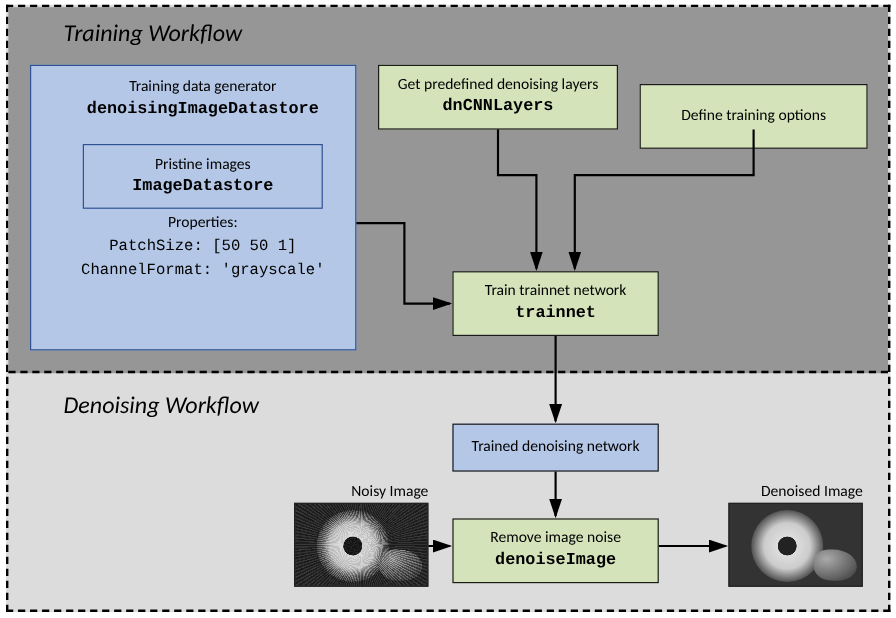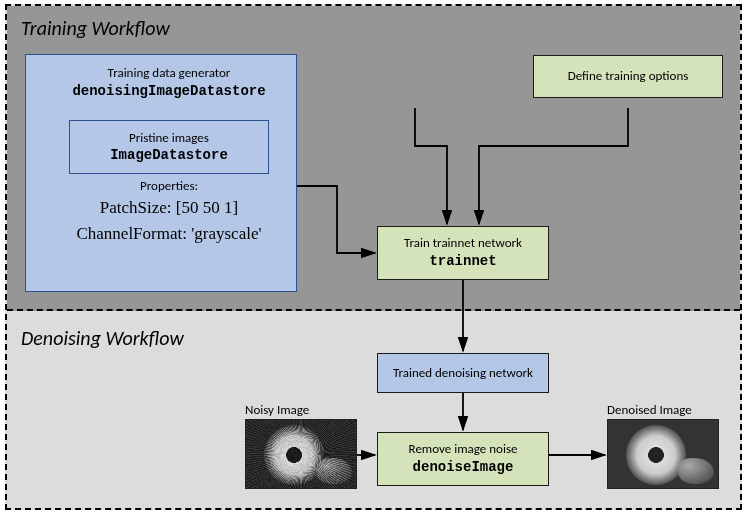--- a/index.html
+++ b/index.html
@@ -23,20 +23,21 @@
     left: 0; top: 0;
     width: 733px; height: 305px;
     background: #969696;
     border-bottom: 2px dashed #000;
   }
   .section-title {
     font-style: italic;
     font-size: 20px;
     color: #000;
     padding: 10px 0 0 14px;
+    margin-left: 32px;
   }
   .section-title-dark {
     color: #000;
   }
 
   .box {
     position: absolute;
     border: 1.5px solid #1a1a1a;
     text-align: center;
     display: flex;
@@ -65,42 +66,42 @@
     font-size: 13px;
     line-height: 1.3;
   }
   .code-line {
     font-family: "Courier New", monospace;
     font-weight: bold;
     font-size: 14px;
     line-height: 1.3;
   }
   .props {
-    font-family: Liberation Serif, serif;
-    font-size: 17px;
+    font-family: Liberation Mono, monospace;
+    font-size: 13px;
     line-height: 1.5;
     margin-top: 8px;
   }
   .props-head {
     font-family: Calibri, Arial, sans-serif;
     font-size: 13px;
   }
 
   
   svg.arrows {
     position: absolute;
     left: 0; top: 0;
     width: 733px; height: 502px;
     pointer-events: none;
   }
 
   .img-label {
     position: absolute;
     font-size: 13px;
-    text-align: left;
+    text-align: right;
   }
 
   
   .noisy-img, .denoised-img {
     position: absolute;
     width: 112px; height: 70px;
     background: #333;
     overflow: hidden;
     border: 1px solid #222;
   }
@@ -149,22 +150,26 @@
 
     <div style="margin-top:4px;">
       <div class="props-head">Properties:</div>
       <div class="props" style="margin-top:2px;">
         <div>PatchSize: [50 50 1]</div>
         <div>ChannelFormat: 'grayscale'</div>
       </div>
     </div>
   </div>
 
-
-  <div class="box box-green" style="left:526px; top:49px; width:190px; height:43px;">
+  <div class="box box-green" style="left:308px; top:48px; width:200px; height:54px;">
+    <div class="label-line">Get predefined denoising layers</div>
+    <div class="code-line">dnCNNLayers</div>
+  </div>
+
+  <div class="box box-green" style="left:526px; top:64px; width:190px; height:54px;">
     <div class="label-line">Define training options</div>
   </div>
 
   <div class="box box-green" style="left:370px; top:220px; width:172px; height:54px;">
     <div class="label-line">Train trainnet network</div>
     <div class="code-line">trainnet</div>
   </div>
 
   <div class="box box-green" style="left:370px; top:426px; width:172px; height:54px;">
     <div class="label-line">Remove image noise</div>

